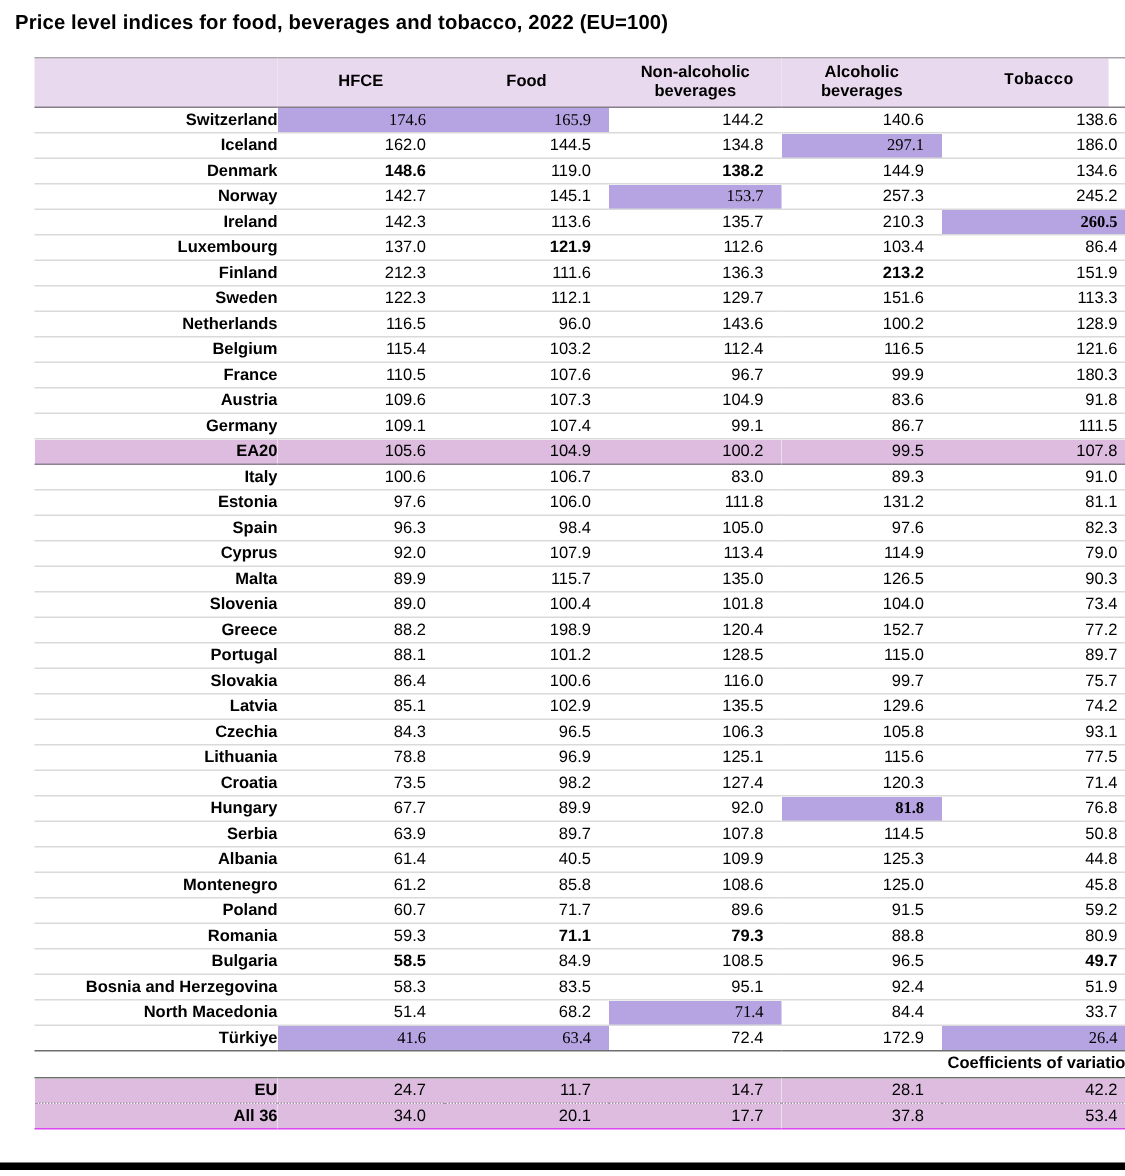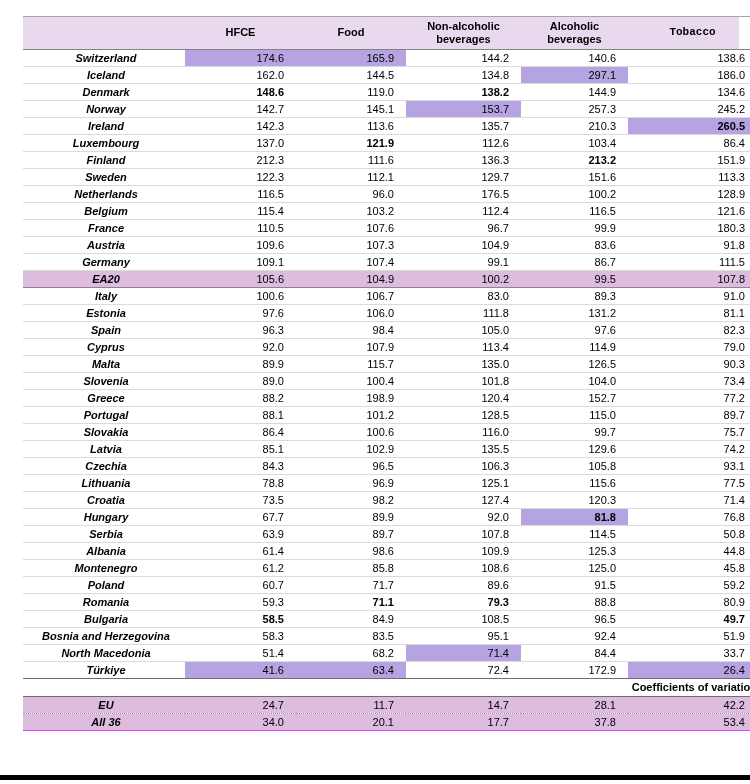--- a/index.html
+++ b/index.html
@@ -33,23 +33,23 @@
       var(--header-bg,#e9d9ee) calc(100% - 18px),
       #ffffff calc(100% - 18px));
     font-family:Liberation Mono, monospace;
   }
   tbody td{
     height:16px;line-height:16px;
     padding:0;
     border-bottom:1px solid #dadada;
     white-space:nowrap;overflow:hidden;
   }
-  td.country{font-weight:bold;text-align:center;padding-left:4px;font-style:italic;}
+  td.country{font-weight:bold;text-align:right;padding-left:4px;}
   td.num{text-align:right;padding-right:12px;}
-  td.hl{background:var(--cell-highlight,#b5a4e1);}
+  td.hl{background:var(--cell-highlight,#b5a4e1);font-family:Liberation Serif, serif;}
   td.b{font-weight:bold;}
   tr.agg td{
     background:var(--aggregate-row-bg,#ddbce0);
     border-top:1px solid #8d8292;
     border-bottom:1px solid #8d8292;
   }
   #main-body tr:last-child td{border-bottom:1px solid #6e6e6e;}
   td.cov-title{
     text-align:right;font-weight:bold;height:17px;line-height:17px;
     background:#fff;border-bottom:1px solid #6e6e6e;
@@ -62,20 +62,21 @@
   .black-bar{
     position:absolute;left:0;top:775px;
     width:750px;height:5px;
     background:var(--bottom-bar,#000);
   }
 </style>
 </head>
 <body>
 
 <div class="page">
+  <div class="title">Price level indices for food, beverages and tobacco, 2022 (EU=100)</div>
 
   <table class="tbl">
     <colgroup>
       <col style="width:162px">
       <col style="width:111px">
       <col style="width:110px">
       <col style="width:115px">
       <col style="width:107px">
       <col style="width:129px">
     </colgroup>
@@ -151,21 +152,21 @@
           <td class="num">122.3</td>
           <td class="num">112.1</td>
           <td class="num">129.7</td>
           <td class="num">151.6</td>
           <td class="num">113.3</td>
         </tr>
         <tr class="">
           <td class="country">Netherlands</td>
           <td class="num">116.5</td>
           <td class="num">96.0</td>
-          <td class="num">176.5</td>
+          <td class="num">143.6</td>
           <td class="num">100.2</td>
           <td class="num">128.9</td>
         </tr>
         <tr class="">
           <td class="country">Belgium</td>
           <td class="num">115.4</td>
           <td class="num">103.2</td>
           <td class="num">112.4</td>
           <td class="num">116.5</td>
           <td class="num">121.6</td>
@@ -318,21 +319,21 @@
           <td class="country">Serbia</td>
           <td class="num">63.9</td>
           <td class="num">89.7</td>
           <td class="num">107.8</td>
           <td class="num">114.5</td>
           <td class="num">50.8</td>
         </tr>
         <tr class="">
           <td class="country">Albania</td>
           <td class="num">61.4</td>
-          <td class="num">98.6</td>
+          <td class="num">40.5</td>
           <td class="num">109.9</td>
           <td class="num">125.3</td>
           <td class="num">44.8</td>
         </tr>
         <tr class="">
           <td class="country">Montenegro</td>
           <td class="num">61.2</td>
           <td class="num">85.8</td>
           <td class="num">108.6</td>
           <td class="num">125.0</td>

